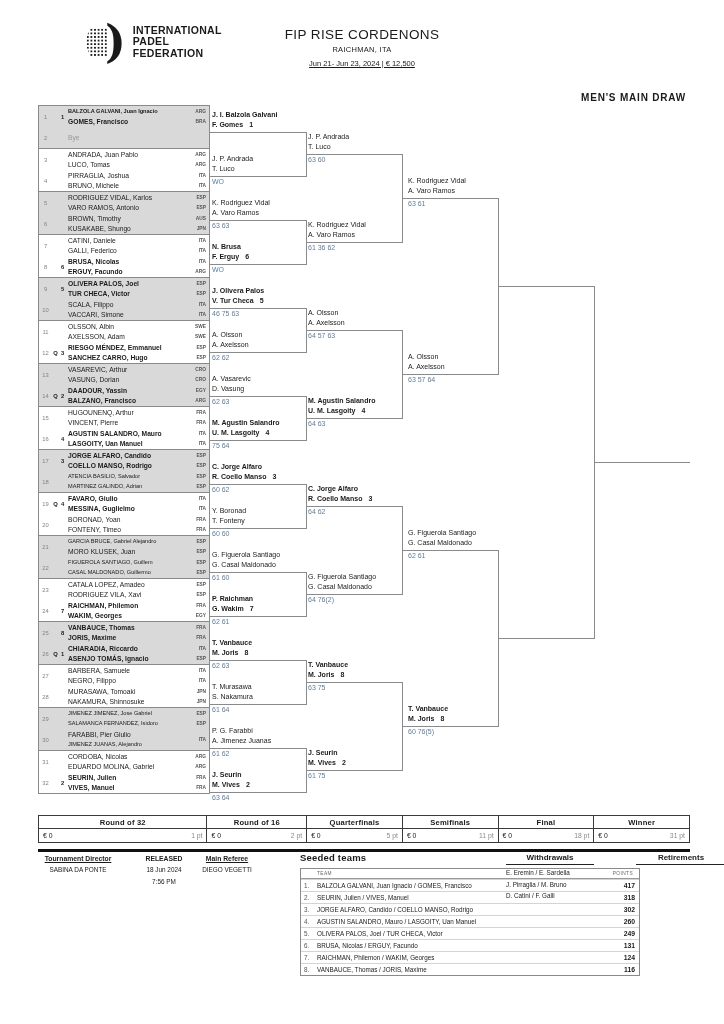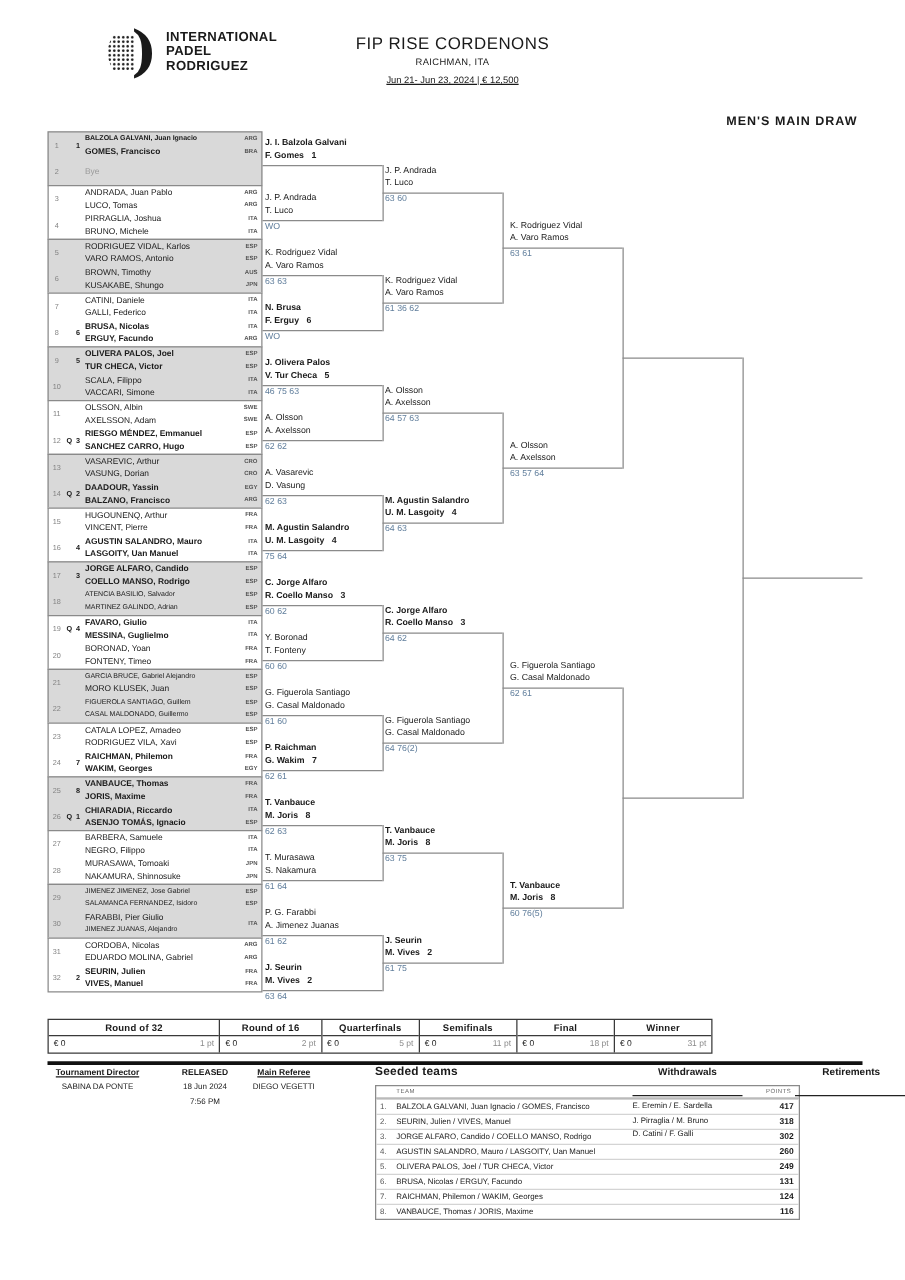--- a/index.html
+++ b/index.html
@@ -34,21 +34,21 @@
   .ct{display:block;font-size:4.8px;font-weight:bold;color:#555;line-height:9.4px;}
   
   .entry{position:absolute;width:94px;}
   .enames{height:21px;display:flex;flex-direction:column;justify-content:flex-end;}
   .en{font-size:7px;line-height:10px;white-space:nowrap;}
   .entry.seeded .en{font-weight:bold;}
   .es{margin-left:6px;font-weight:bold;}
   .escore{font-size:7px;color:#5f7d9b;margin-top:4px;line-height:8px;}
   .bl{position:absolute;background:#8a8a8a;}
   
-  #roundsbar{position:absolute;left:38px;top:815px;width:532px;display:flex;
+  #roundsbar{position:absolute;left:38px;top:815px;width:652px;display:flex;
              border:1px solid #3a3a3a;box-sizing:border-box;}
   .rcell{box-sizing:border-box;border-left:1px solid #3a3a3a;display:flex;flex-direction:column;}
   #roundsbar div.rcell:nth-of-type(1){border-left:none;width:168px;}
   #roundsbar div.rcell:nth-of-type(2){width:100px;}
   #roundsbar div.rcell:nth-of-type(n+3){width:96px;justify-content:center;}
   .rhead{height:12px;border-bottom:1px solid #3a3a3a;font-size:7.6px;font-weight:bold;
          display:flex;align-items:center;justify-content:center;letter-spacing:0.2px;}
   .rval{height:13px;display:flex;justify-content:space-between;align-items:center;padding:0 4px;font-size:6.8px;}
   .rpt{color:#8a8a8a;}
   .thickbar{position:absolute;left:38px;top:849px;width:652px;height:3px;background:#111;}
@@ -62,36 +62,36 @@
   .seeded-table{margin-top:5px;border:1px solid #8a8a8a;}
   .shead{display:flex;justify-content:space-between;font-size:4.8px;color:#666;letter-spacing:0.4px;
          padding:2px 6px 2px 16px;border-bottom:1px solid #999;}
   .srow{display:flex;align-items:center;font-size:6.3px;line-height:11px;border-top:1px solid #d4d4d4;}
   .seeded-table div.srow:nth-of-type(1){border-top:none;}
   .srank{width:13px;color:#555;padding-left:3px;flex:none;}
   .sname{flex:1;white-space:nowrap;overflow:hidden;}
   .spts{font-weight:bold;padding-right:4px;font-size:6.8px;}
   #withdrawals{position:absolute;left:506px;top:853px;width:88px;}
   #retirements{position:absolute;left:636px;top:853px;width:90px;}
-  .wh{font-size:8px;font-weight:bold;text-align:center;border-bottom:1px solid #222;padding-bottom:14px;}
+  .wh{font-size:8px;font-weight:bold;text-align:center;border-bottom:1px solid #222;padding-bottom:2px;}
   .witem{font-size:6.3px;line-height:11.5px;}
   .wlist{margin-top:2px;}
 </style>
 </head>
 <body>
 
 <div class="page">
 
   <div class="logo">
     <div class="logo-ball"></div>
     <div class="logo-paren">)</div>
     <div class="logo-text">
       <div>INTERNATIONAL</div>
       <div>PADEL</div>
-      <div>RODRIGUEZ</div>
+      <div>FEDERATION</div>
     </div>
   </div>
   <div class="title-block">
     <div class="event-title">FIP RISE CORDENONS</div>
     <div class="event-loc">RAICHMAN, ITA</div>
     <div class="event-date">Jun 21- Jun 23, 2024   |   € 12,500</div>
   </div>
   <div class="draw-label">MEN'S MAIN DRAW</div>
 
   <div id="r32">

